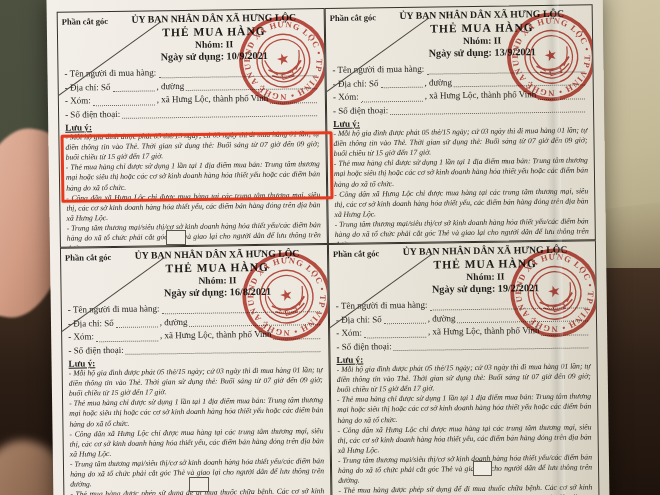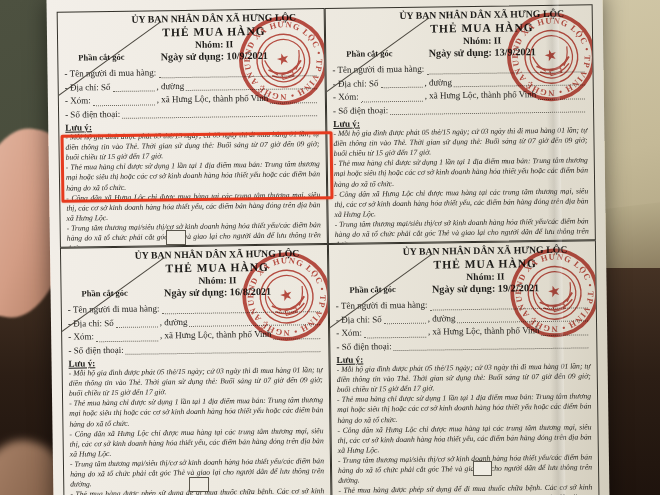--- a/index.html
+++ b/index.html
@@ -22,21 +22,21 @@
     background:linear-gradient(103deg,#f3efe9 0%,#ece8de 50%,#ded9cb 88%,#d2ccbc 100%);
     box-shadow:0 6px 22px rgba(0,0,0,.5);overflow:hidden;}
   .crease{position:absolute;left:498px;top:0;width:14px;height:516px;
     background:linear-gradient(90deg,rgba(0,0,0,0) 0%,rgba(0,0,0,.08) 50%,rgba(255,255,255,.25) 100%);}
   .grid{position:absolute;left:10px;top:16px;display:grid;
     grid-template-columns:268px 268px;grid-template-rows:236px 284px;}
   .card{position:relative;border:1.2px solid #34322b;overflow:hidden;
     padding:2px 6px;box-sizing:border-box;}
   .cutline{position:absolute;left:-20px;top:96px;width:150px;border-top:1.1px solid #4a463e;
     transform:rotate(-35deg);transform-origin:left top;}
-  .corner{position:absolute;left:20px;top:4px;font-weight:bold;font-size:8.5px;margin-top:36px;}
+  .corner{position:absolute;left:4px;top:4px;font-weight:bold;font-size:8.5px;}
   .head{margin-left:46px;text-align:center;line-height:1.22;}
   .org{font-weight:bold;font-size:9.8px;}
   .ttl{font-weight:bold;font-size:11.5px;letter-spacing:1px;}
   .grp{font-weight:bold;font-size:9.6px;}
   .dt{font-weight:bold;font-size:10.2px;}
   .fields{margin-top:3px;font-size:9px;line-height:1.5;}
   .frow{display:flex;}
   .dots{flex:1;border-bottom:1.2px dotted #6a675e;margin:0 2px 2px 2px;}
   .dots.short{flex:0 0 42px;}
   .dots.mid{flex:0 0 62px;}

